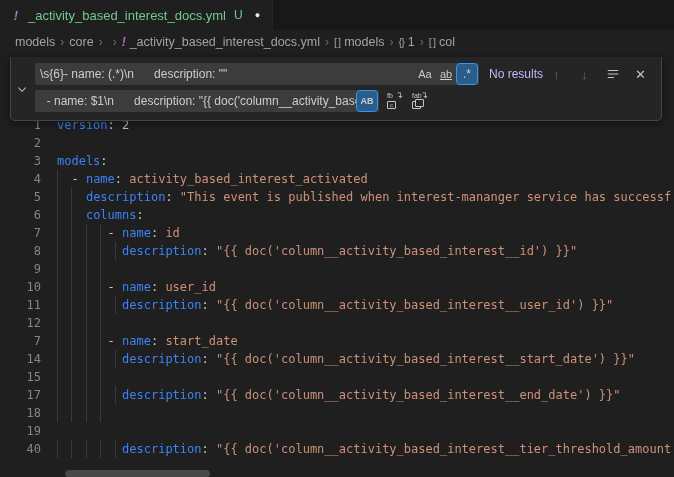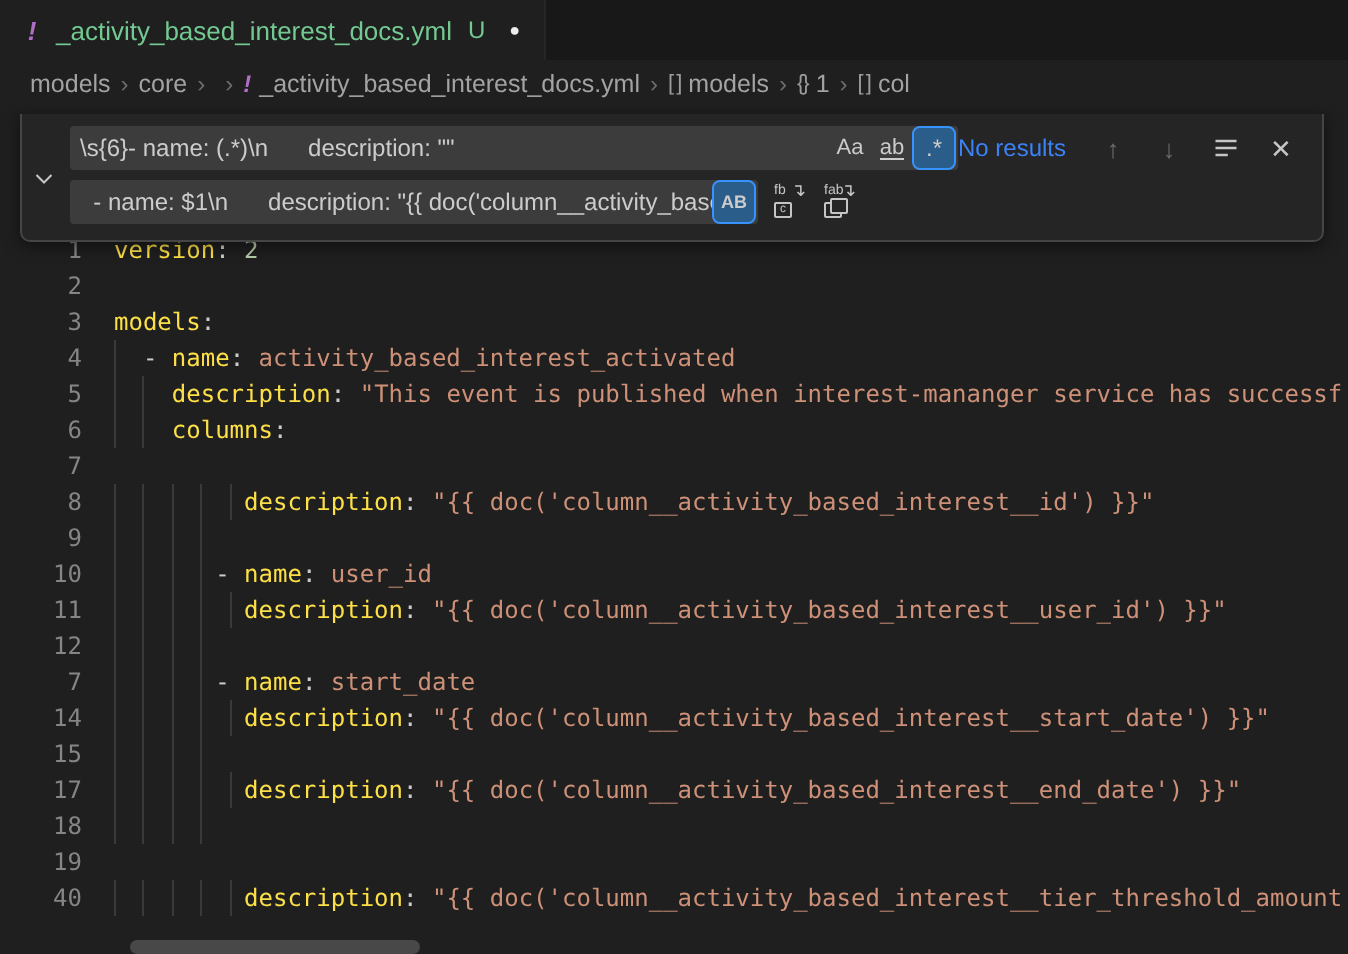--- a/index.html
+++ b/index.html
@@ -24,21 +24,21 @@
   .crumb-sep { color:#6e6e6e; margin:0 5px; font-size:12px; flex:none; }
 
   
   .editor { position:relative; height:424px; background:#1f1f1f; overflow:hidden; }
   .code-area { position:absolute; top:63px; left:0; right:0;
                font-family:"DejaVu Sans Mono", monospace; font-size:12px; }
   .line { display:flex; height:18px; line-height:18px; }
   .ln { width:41px; text-align:right; color:#858585; flex:none; }
   .code { margin-left:16px; position:relative; white-space:pre; color:#cccccc; }
   .guide { position:absolute; top:0; width:1px; height:18px; background:#393939; }
-  .tk-k { color:#fde047; }
+  .tk-k { color:#3b82f6; }
   .tk-p { color:#cccccc; }
   .tk-s { color:#ce9178; }
   .tk-n { color:#b5cea8; }
 
   
   .find-widget { position:absolute; top:4px; left:10px; width:652px; z-index:5;
                  background:#252526; border:1px solid #454545; border-top:none;
                  border-radius:0 0 5px 5px; box-shadow:0 2px 8px rgba(0,0,0,.5);
                  padding:6px 8px 8px 24px; }
   .toggle-replace { position:absolute; left:2px; top:50%; transform:translateY(-50%);
@@ -50,21 +50,21 @@
               padding:0 2px 0 5px; overflow:hidden; }
   .fw-input .txt { color:#cccccc; font-size:12px; white-space:pre; overflow:hidden; flex:1 1 auto; }
   .find-input { width:444px; }
   .replace-input { width:344px; }
   .opt { flex:none; width:20px; height:20px; border-radius:3px; display:flex; align-items:center;
          justify-content:center; color:#cccccc; font-size:11px; cursor:pointer; margin-left:1px; }
   .opt.active { background:#2a5d8a; outline:1px solid #3794ff; }
   .opt .uw { border-bottom:1px solid #cccccc; padding-bottom:0px; line-height:10px; }
   .opt.regex { font-size:12px; letter-spacing:0; }
   .opt.ab-badge { font-size:9px; font-weight:bold; }
-  .no-results { color:#3b82f6; font-size:12px; white-space:nowrap; }
+  .no-results { color:#c4b5fd; font-size:12px; margin-left:10px; white-space:nowrap; }
   .nav-group { margin-left:auto; display:flex; align-items:center; gap:11px; padding-right:4px; }
   .nav-btn { width:17px; height:17px; display:flex; align-items:center; justify-content:center;
              color:#c5c5c5; font-size:13px; cursor:pointer; }
   .nav-btn.disabled { color:#6a6a6a; }
   .rep-btns { display:flex; align-items:center; gap:7px; margin-left:7px; }
   .rep-btn { width:18px; height:18px; position:relative; cursor:pointer; color:#c5c5c5; }
   .rep-btn .rb-top { position:absolute; top:0px; left:1px; font-size:7px; letter-spacing:0; }
   .rep-btn .rb-arrow { position:absolute; top:-2px; right:1px; font-size:9px; }
   .rep-btn .rb-box { position:absolute; bottom:1px; left:1px; width:9px; height:8px;
                      border:1px solid #c5c5c5; border-radius:1px; font-size:6px; line-height:7px; text-align:center; }
@@ -192,20 +192,21 @@
       <div class="line">
         <div class="ln">5</div>
         <div class="code"><span class="guide" style="left: 0ch;"></span><span class="guide" style="left: 2ch;"></span><span class="tk-p">    </span><span class="tk-k">description</span><span class="tk-p">: </span><span class="tk-s">"This event is published when interest-mananger service has successf</span></div>
       </div>
       <div class="line">
         <div class="ln">6</div>
         <div class="code"><span class="guide" style="left: 0ch;"></span><span class="guide" style="left: 2ch;"></span><span class="tk-p">    </span><span class="tk-k">columns</span><span class="tk-p">:</span></div>
       </div>
       <div class="line">
         <div class="ln">7</div>
+        <div class="code"><span class="guide" style="left: 0ch;"></span><span class="guide" style="left: 2ch;"></span><span class="guide" style="left: 4ch;"></span><span class="guide" style="left: 6ch;"></span><span class="tk-p">       - </span><span class="tk-k">name</span><span class="tk-p">: </span><span class="tk-s">id</span></div>
       </div>
       <div class="line">
         <div class="ln">8</div>
         <div class="code"><span class="guide" style="left: 0ch;"></span><span class="guide" style="left: 2ch;"></span><span class="guide" style="left: 4ch;"></span><span class="guide" style="left: 6ch;"></span><span class="guide" style="left: 8ch;"></span><span class="tk-p">         </span><span class="tk-k">description</span><span class="tk-p">: </span><span class="tk-s">"{{ doc('column__activity_based_interest__id') }}"</span></div>
       </div>
       <div class="line">
         <div class="ln">9</div>
         <div class="code"><span class="guide" style="left: 0ch;"></span><span class="guide" style="left: 2ch;"></span><span class="guide" style="left: 4ch;"></span><span class="guide" style="left: 6ch;"></span></div>
       </div>
       <div class="line">

